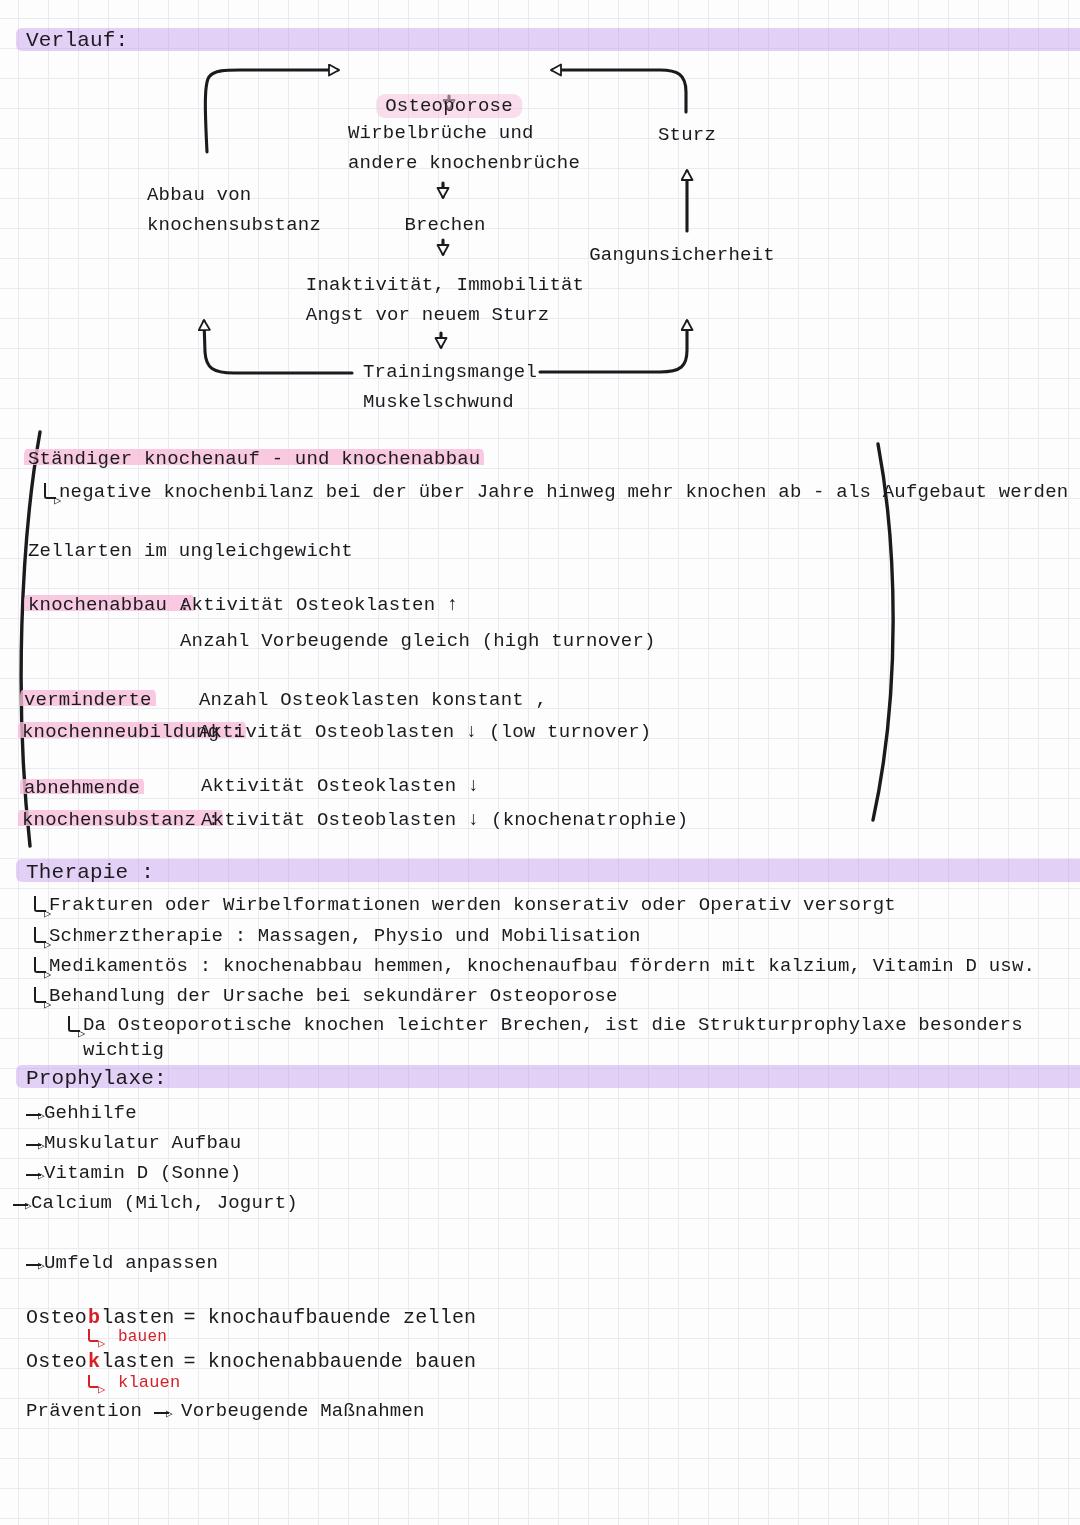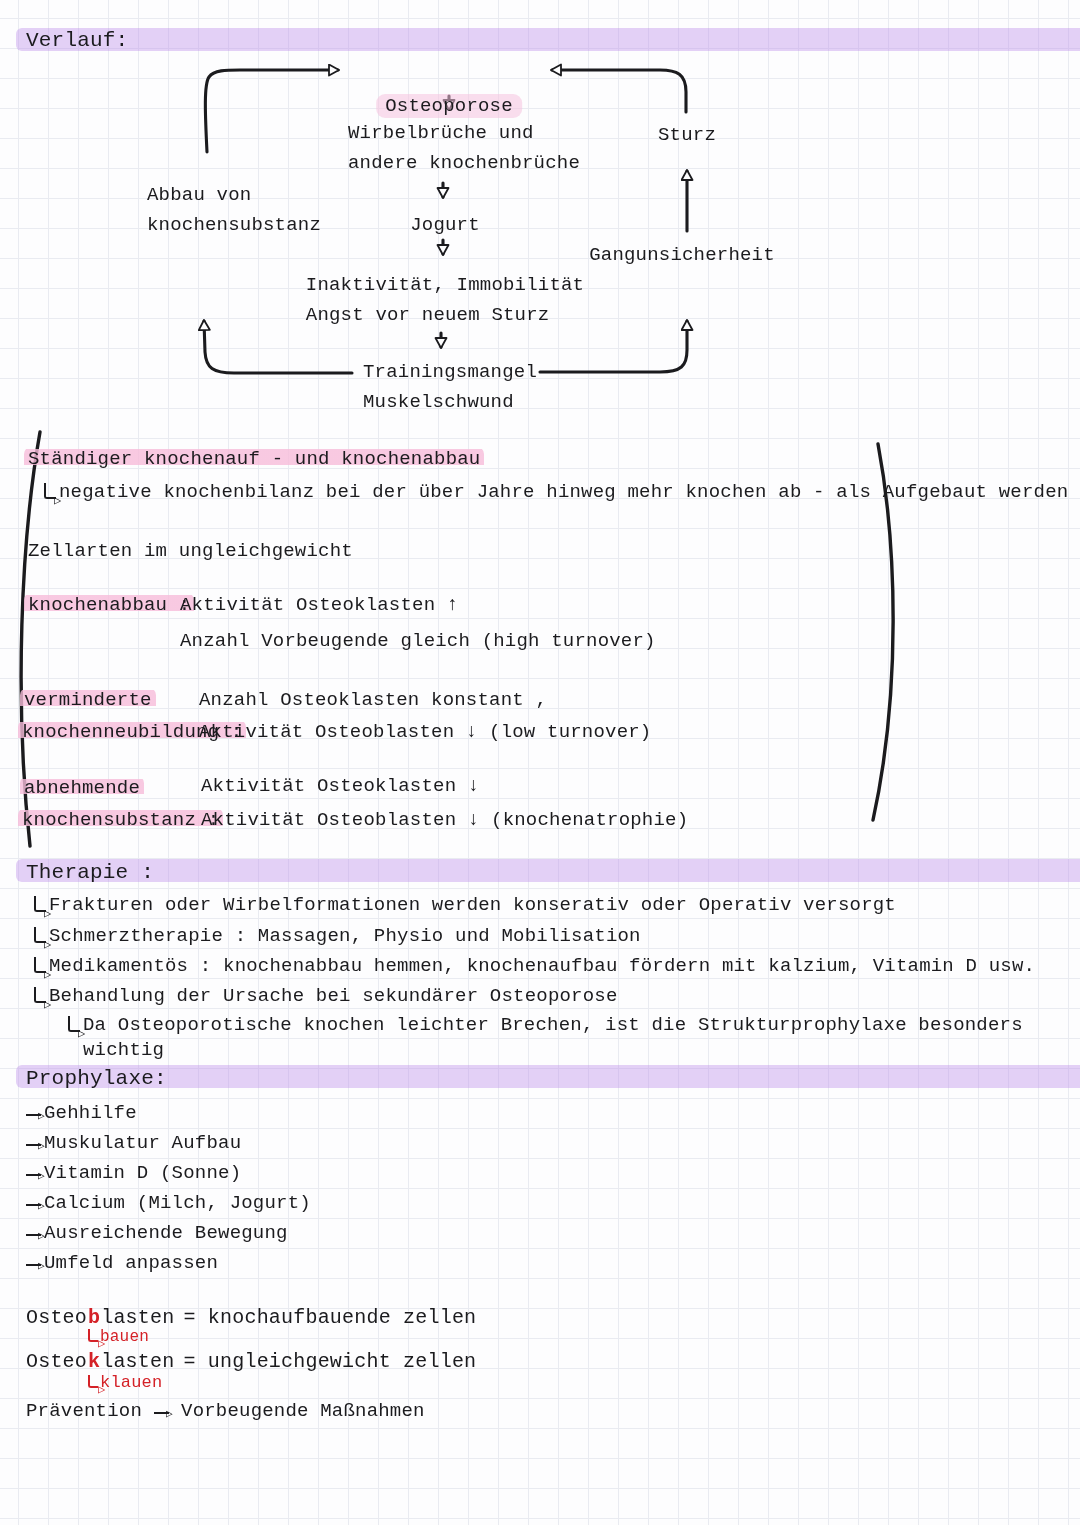--- a/index.html
+++ b/index.html
@@ -49,21 +49,21 @@
           border-left:2.6px solid var(--ink);border-bottom:2.6px solid var(--ink);border-radius:0 0 0 3px;}
   .larrow::after{content:"▷";position:absolute;left:8px;bottom:-9.5px;font-size:12px;line-height:1;color:var(--ink);}
   .larrow.red{border-color:var(--red);}
   .larrow.red::after{color:var(--red);}
 
   
   .darrow{display:inline-block;flex:none;width:15px;height:11px;position:relative;margin-top:2px;
           border-bottom:2.6px solid var(--ink);}
   .darrow::after{content:"▷";position:absolute;left:12px;bottom:-7.5px;font-size:11px;line-height:1;color:var(--ink);}
 
-  .note{position:absolute;display:flex;gap:2px;color:var(--red);font-size:16px;line-height:18px;}
+  .note{position:absolute;display:flex;gap:20px;color:var(--red);font-size:16px;line-height:18px;}
   .note .larrow{width:8px;height:11px;margin-top:1px;}
 
   .defline{position:absolute;font-size:20px;line-height:26px;text-align:right;}
   .redletter{color:var(--red);font-weight:bold;padding:0 1px;}
   .rest{margin-left:9px;}
   .inline-arrow{margin:0 12px;vertical-align:2px;}
 </style>
 </head>
 <body>
 
@@ -91,21 +91,21 @@
   <div class="hl-bar" style="top:28px"></div>
   <div class="heading" style="left:26px;top:29px">Verlauf:</div>
 
   <div class="node" style="left:449px;top:61px">
     <span class="hl-pink-soft">Osteoporose</span>
   </div>
   <div class="node" style="left:464px;top:118px">Wirbelbrüche und
 andere knochenbrüche</div>
   <div class="node" style="left:234px;top:180px">Abbau von
 knochensubstanz</div>
-  <div class="node" style="left:445px;top:210px">Jogurt</div>
+  <div class="node" style="left:445px;top:210px">Brechen</div>
   <div class="node" style="left:687px;top:120px">Sturz</div>
   <div class="node" style="left:682px;top:240px">Gangunsicherheit</div>
   <div class="node" style="left:445px;top:270px">Inaktivität, Immobilität
 Angst vor neuem Sturz</div>
   <div class="node" style="left:450px;top:357px">Trainingsmangel
 Muskelschwund</div>
 
   <div class="line" style="left:28px;top:447px">
     <span class="hl-pink">Ständiger knochenauf - und knochenabbau</span>
   </div>
@@ -171,43 +171,39 @@
     <span>Gehhilfe</span>
   </div>
   <div class="flexline" style="left:26px;top:1131px">
     <span class="darrow"></span>
     <span>Muskulatur Aufbau</span>
   </div>
   <div class="flexline" style="left:26px;top:1161px">
     <span class="darrow"></span>
     <span>Vitamin D (Sonne)</span>
   </div>
-  <div class="flexline" style="left:26px;top:1191px">
+  <div class="flexline" style="left:13px;top:1191px">
     <span class="darrow"></span>
     <span>Calcium (Milch, Jogurt)</span>
-  </div>
-  <div class="flexline" style="left:26px;top:1221px">
-    <span class="darrow"></span>
-    <span>Ausreichende Bewegung</span>
   </div>
   <div class="flexline" style="left:26px;top:1251px">
     <span class="darrow"></span>
     <span>Umfeld anpassen</span>
   </div>
 
   <div class="defline" style="left:26px;top:1305px">
     <span>Osteo</span><span class="redletter">b</span><span>lasten</span><span class="rest">= knochaufbauende zellen</span>
   </div>
   <div class="note" style="left:88px;top:1328px">
     <span class="larrow red"></span>
     <span>bauen</span>
   </div>
 
   <div class="defline" style="left:26px;top:1349px">
-    <span>Osteo</span><span class="redletter">k</span><span>lasten</span><span class="rest">= ungleichgewicht zellen</span>
+    <span>Osteo</span><span class="redletter">k</span><span>lasten</span><span class="rest">= knochenabbauende bauen</span>
   </div>
   <div class="note" style="left:88px;top:1374px;font-size:17px">
     <span class="larrow red"></span>
     <span>klauen</span>
   </div>
 
   <div class="defline" style="left:26px;top:1398px;font-size:19px">
     <span>Prävention</span><span class="darrow inline-arrow"></span><span>Vorbeugende Maßnahmen</span>
   </div>
 

